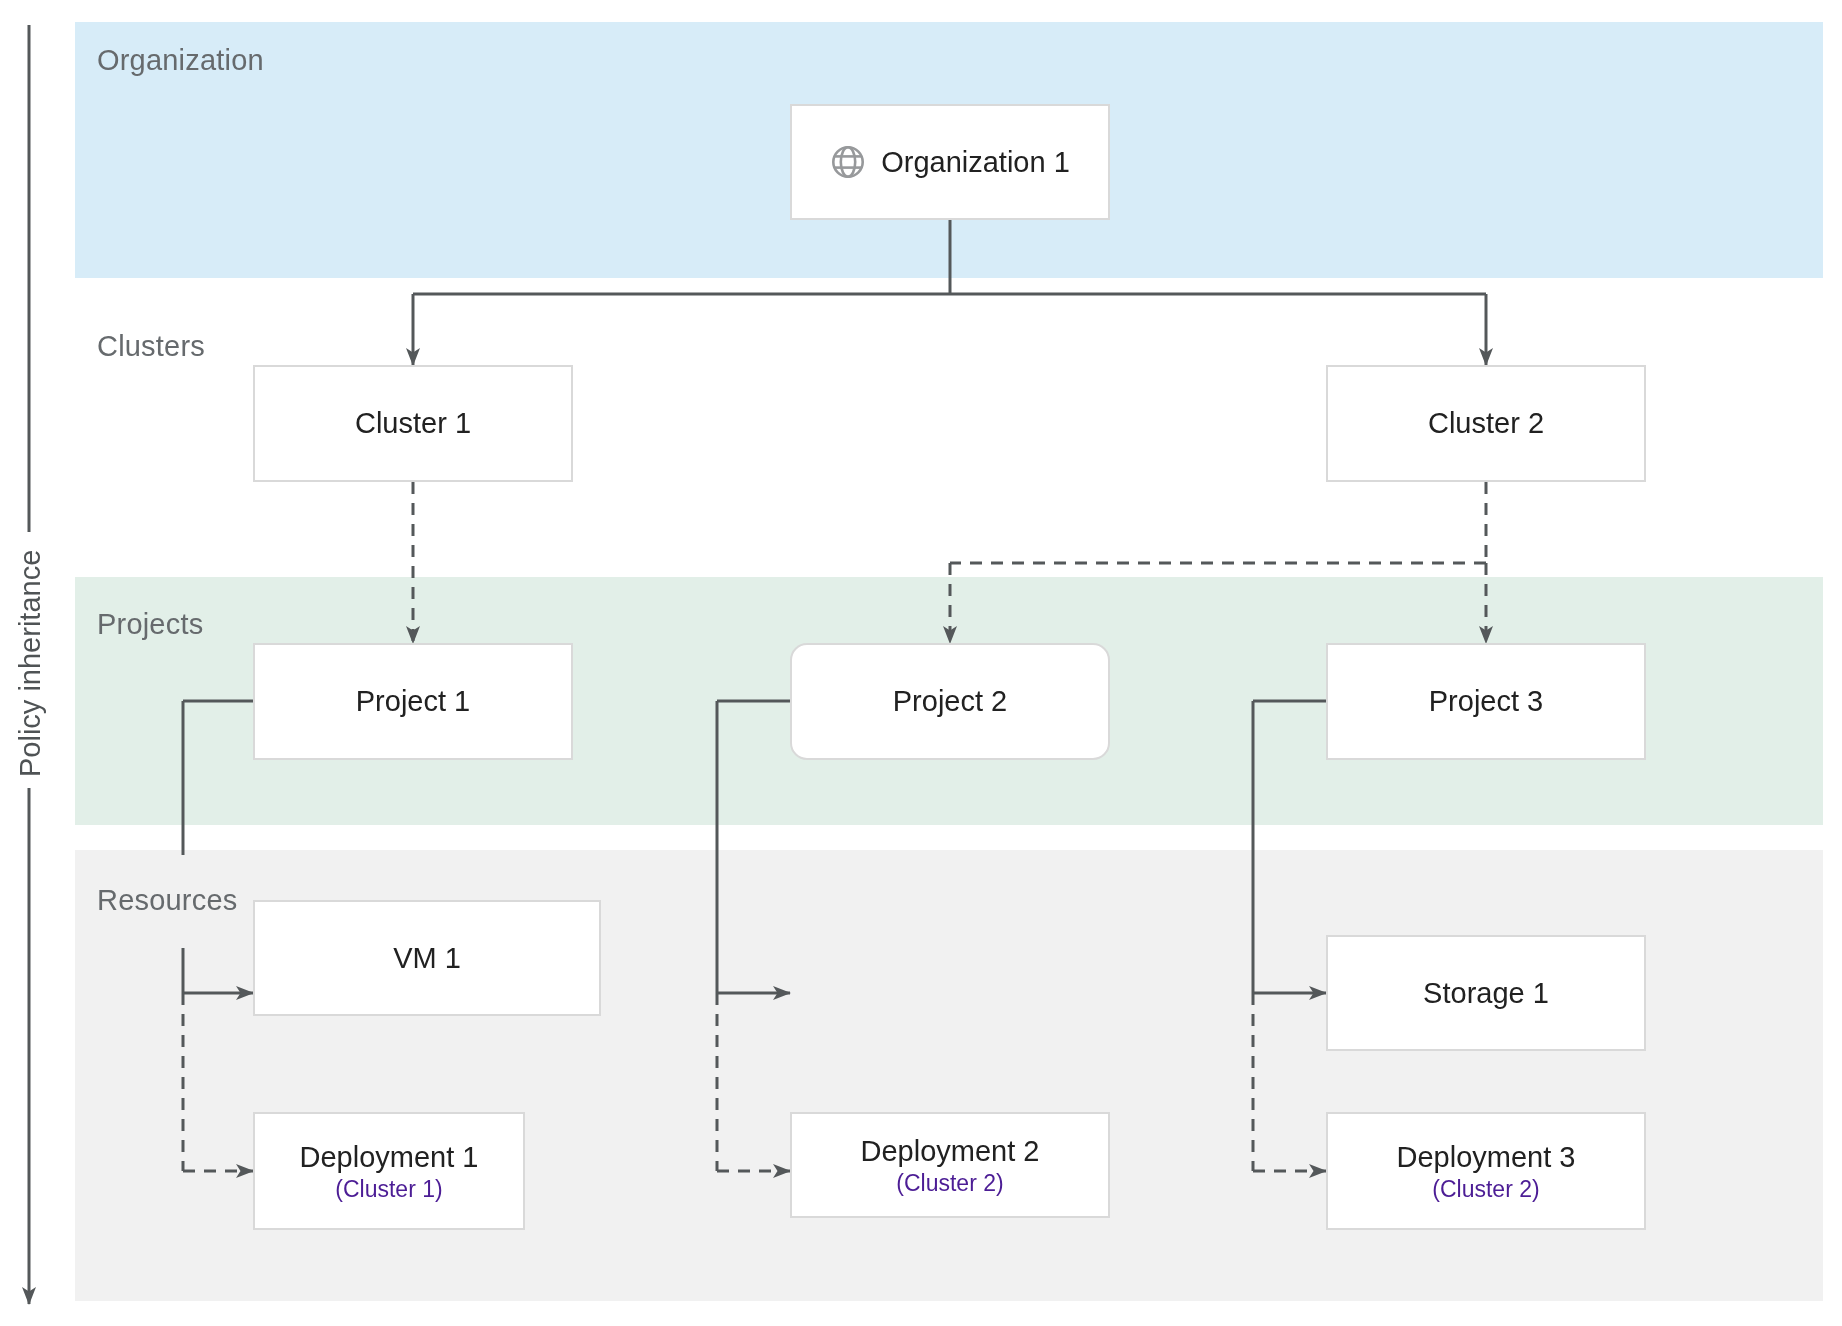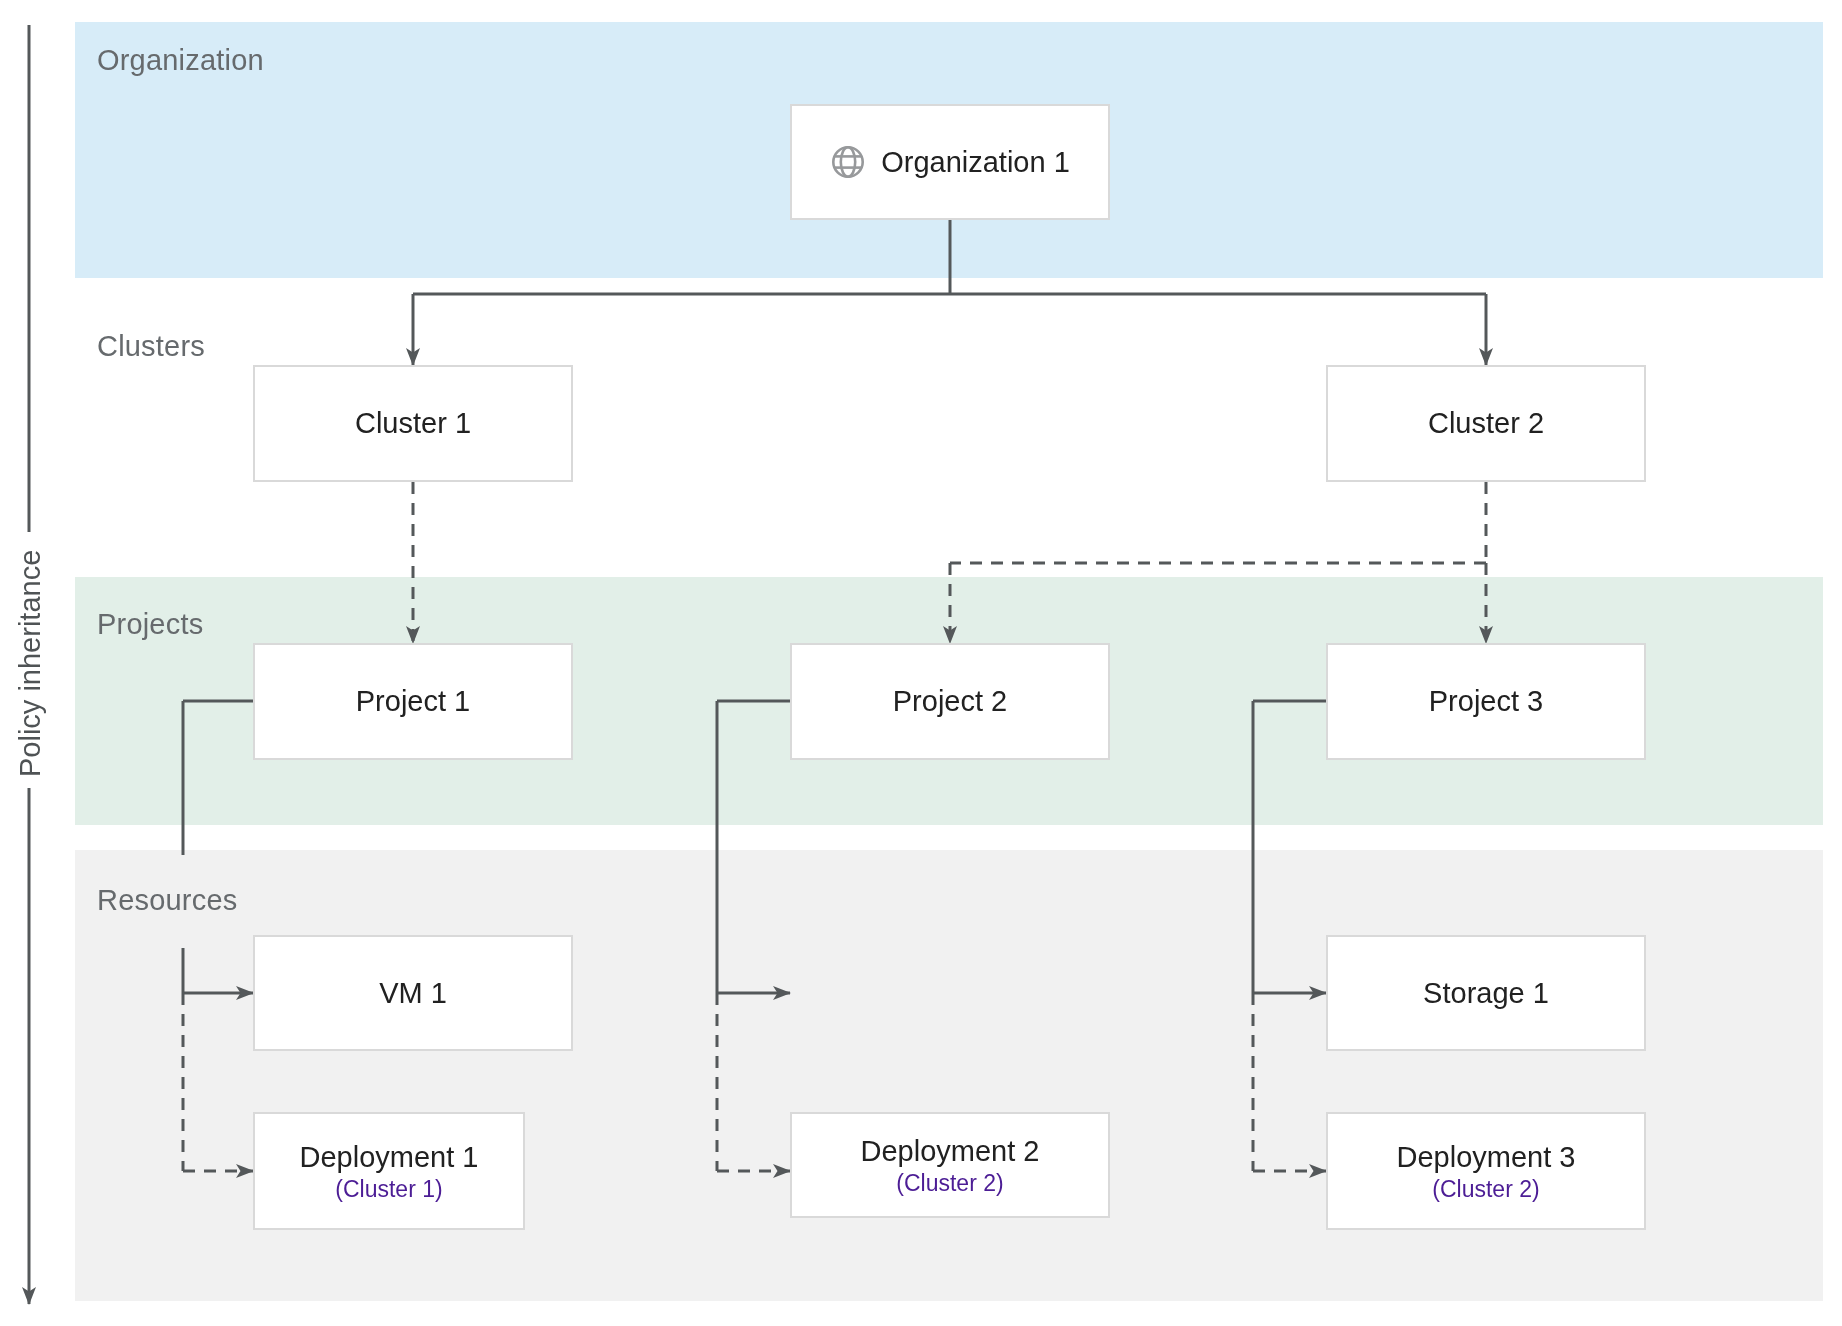--- a/index.html
+++ b/index.html
@@ -132,29 +132,29 @@
   </div>
 
   <div class="node" style="left:1326px;top:365px;width:320px;height:117px;justify-content:center;">
     <span>Cluster 2</span>
   </div>
 
   <div class="node" style="left:253px;top:643px;width:320px;height:117px;">
     <span>Project 1</span>
   </div>
 
-  <div class="node" style="left:790px;top:643px;width:320px;height:117px;">
+  <div class="node" style="left:790px;top:643px;width:320px;height:117px;border-radius:17px;">
     <span>Project 2</span>
   </div>
 
   <div class="node" style="left:1326px;top:643px;width:320px;height:117px;text-align:center;">
     <span>Project 3</span>
   </div>
 
-  <div class="node" style="left:253px;top:935px;width:320px;height:116px;">
+  <div class="node" style="left:253px;top:900px;width:348px;height:116px;">
     <span>VM 1</span>
   </div>
 
 
   <div class="node" style="left:1326px;top:935px;width:320px;height:116px;">
     <span>Storage 1</span>
   </div>
 
   <div class="node" style="left:253px;top:1112px;width:272px;height:118px;">
     <span class="stack">

